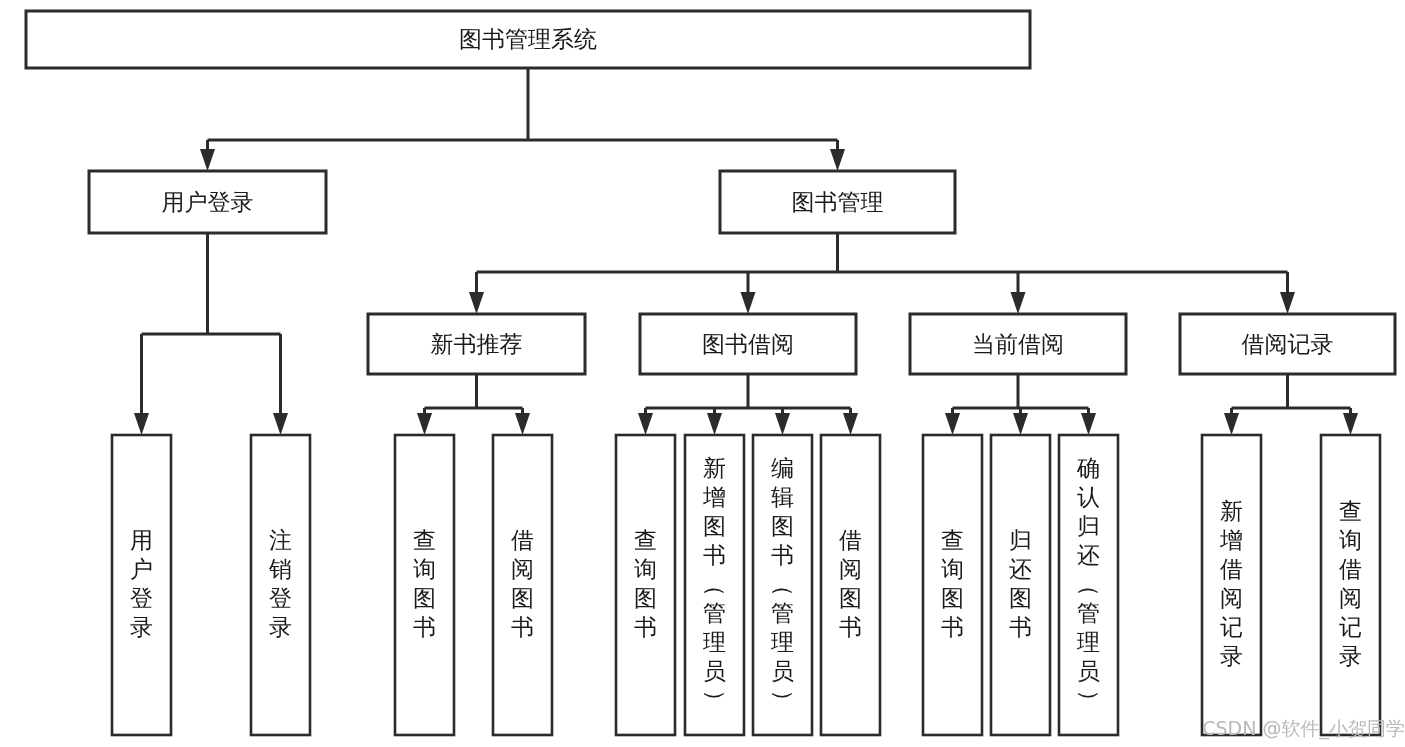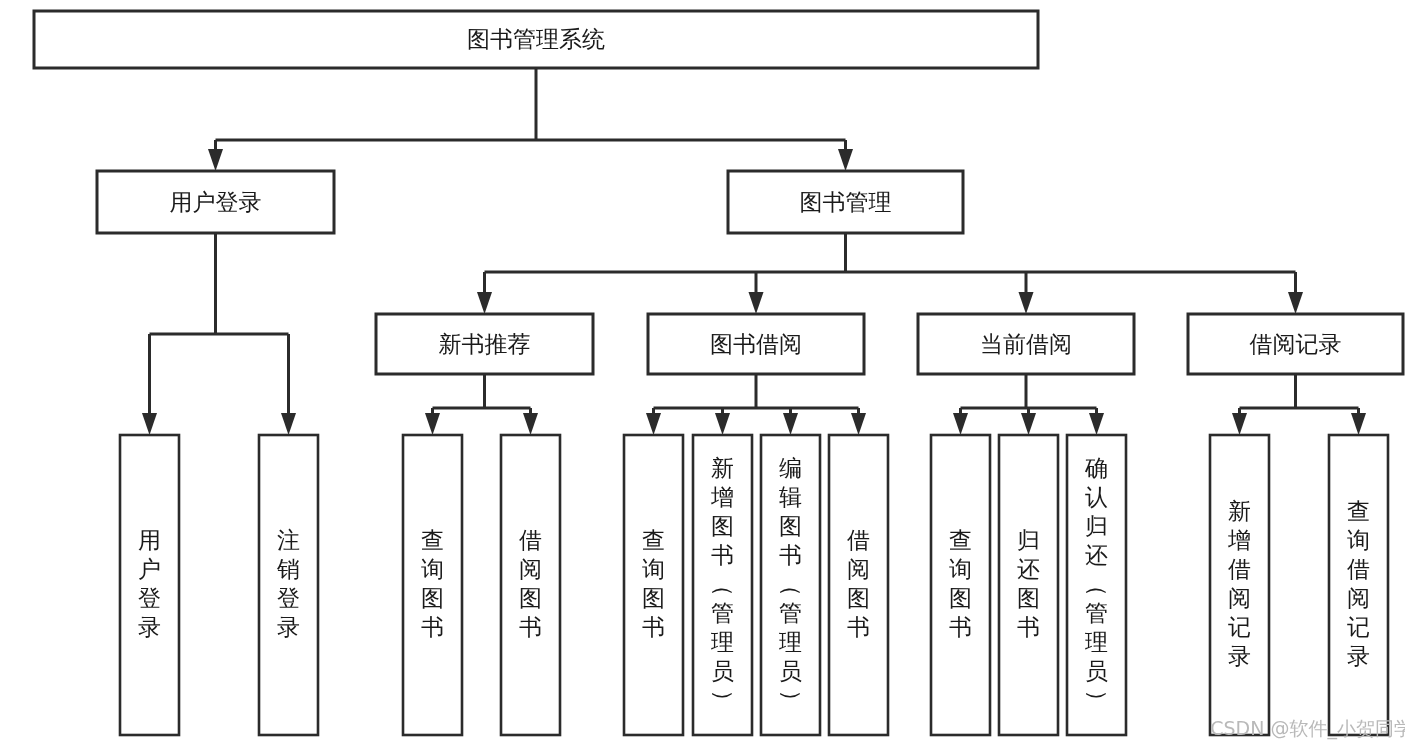--- a/index.html
+++ b/index.html
@@ -9,21 +9,21 @@
   }
   body {
     width: 1405px;
     height: 747px;
     font-family: "DejaVu Sans", "Liberation Sans", sans-serif;
     overflow: hidden;
     position: relative;
   }
   #diagram-root {
     position: absolute;
-    left: 16px;
+    left: 8px;
     top: 0;
     width: 1253px;
     height: 747px;
   }
   svg.diagram-canvas {
     display: block;
     width: 1405px;
     height: 747px;
   }
   .node-box {

